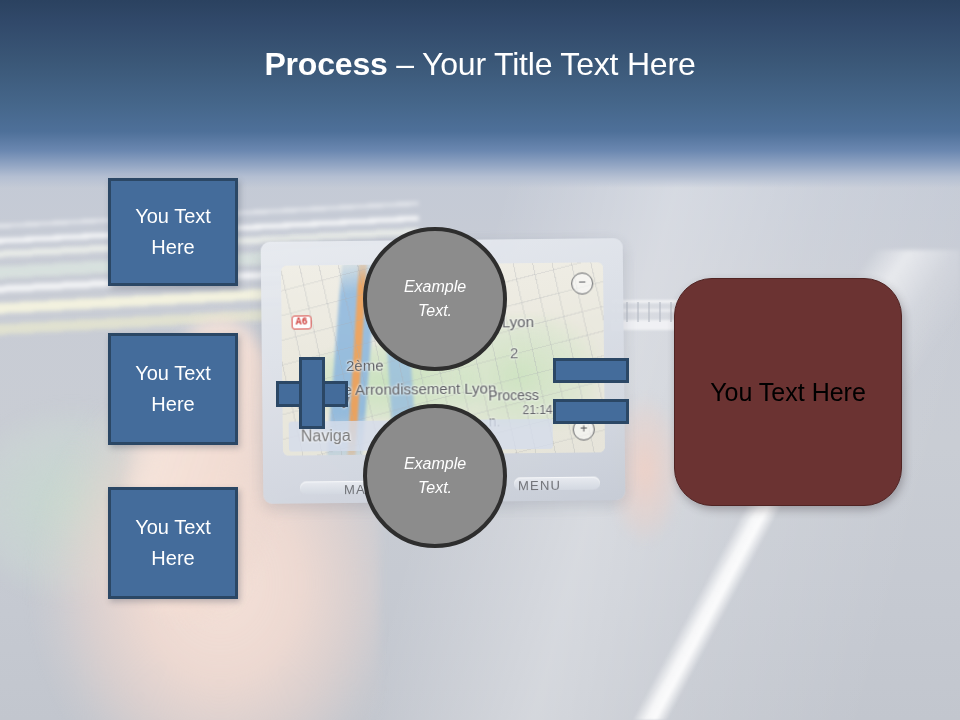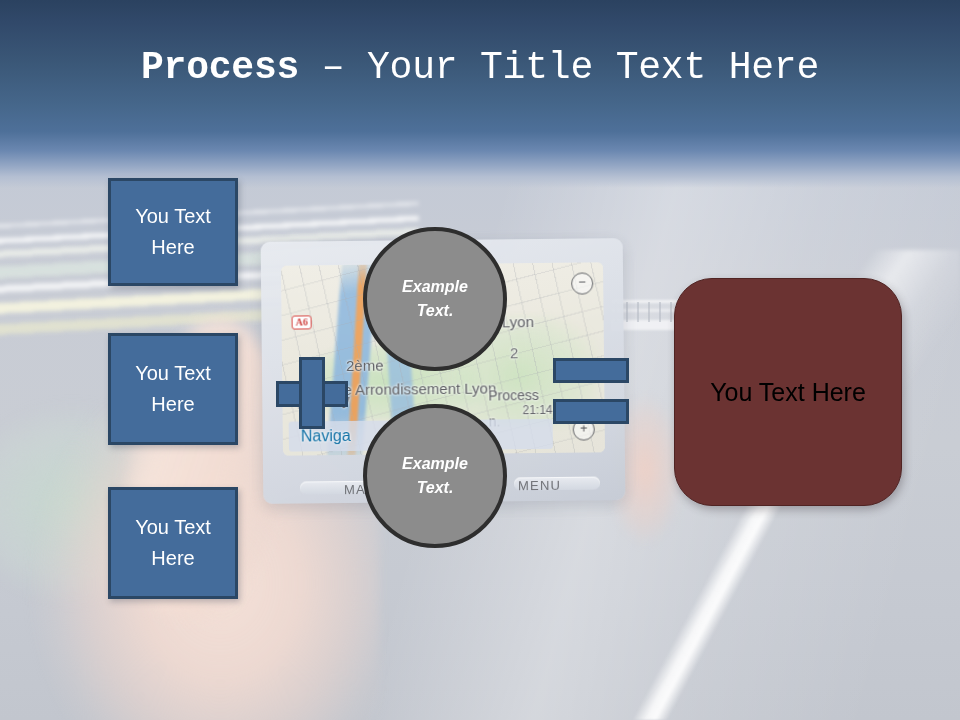--- a/index.html
+++ b/index.html
@@ -194,21 +194,21 @@
   .map-shield {
     position: absolute; left: 10px; top: 50px;
     background: #ffffff;
     border: 1.6px solid #d9433f;
     border-radius: 3px;
     color: #cf3a36;
     font-size: 10px;
     font-weight: bold;
     padding: 0 3px;
     line-height: 12px;
-    font-family: Liberation Serif, serif;
+    font-family: Liberation Mono, monospace;
     filter: blur(.3px);
   }
   .map-label {
     position: absolute;
     color: #57585c;
     font-family: "Liberation Sans", sans-serif;
     text-shadow: 0 0 2px #fff, 0 0 3px #fff;
     white-space: nowrap;
     filter: blur(.35px);
   }
@@ -220,21 +220,21 @@
   .lbl-froy  { left: 2px;   top: 126px; font-size: 15px; }
   .lbl-time  { left: 240px; top: 140px; font-size: 12px; color: #5d5e62; }
   .lbl-n     { left: 206px; top: 150px; font-size: 14px; }
   .map-navbar {
     position: absolute; left: 6px; right: 52px; bottom: 4px; height: 30px;
     background: rgba(214,221,236,.82);
     border-radius: 3px;
     filter: blur(.5px);
   }
   .lbl-navig {
-    position: absolute; left: 18px; bottom: 10px; font-size: 16px; color: #0369a1;
+    position: absolute; left: 18px; bottom: 10px; font-size: 16px; color: #737373;
     filter: blur(.35px);
     margin-top: 39px;
   }
   .map-zoom {
     position: absolute; right: 10px;
     width: 20px; height: 20px;
     border: 1.6px solid #5c5d61;
     border-radius: 50%;
     color: #4a4b4f;
     font-size: 13px;
@@ -283,24 +283,24 @@
         #6a87b0 80%,
         #93a6c4 88%,
         #b4bfd2 94%,
         rgba(198,203,214,0) 100%);
   }
   .title {
     position: absolute;
     left: 0; right: 0; top: 46px;
     text-align: center;
     color: #ffffff;
-    font-size: 38px;
+    font-size: 32px;
     font-weight: normal;
     letter-spacing: -0.2px;
-    font-family: Liberation Mono, monospace;
+    font-family: Liberation Sans, sans-serif;
     white-space: nowrap;
   }
   .title .strong { font-weight: bold; }
   .title .sep { font-weight: normal; }
 
   
   .blue-box {
     position: absolute;
     width: 130px;
     background: #446C9B;
@@ -350,21 +350,21 @@
 
   
   .circle {
     position: absolute;
     width: 144px; height: 144px;
     border-radius: 50%;
     background: #8C8C8C;
     border: 4px solid #2E2E2E;
     color: #ffffff;
     font-size: 16px;
-    font-weight: bold;
+    font-weight: normal;
     font-style: italic;
     line-height: 1.5;
     text-align: center;
     display: flex;
     align-items: center;
     justify-content: center;
     box-sizing: border-box;
     font-family: "Liberation Sans", sans-serif;
   }
   .circle-top { left: 363px; top: 227px; }

